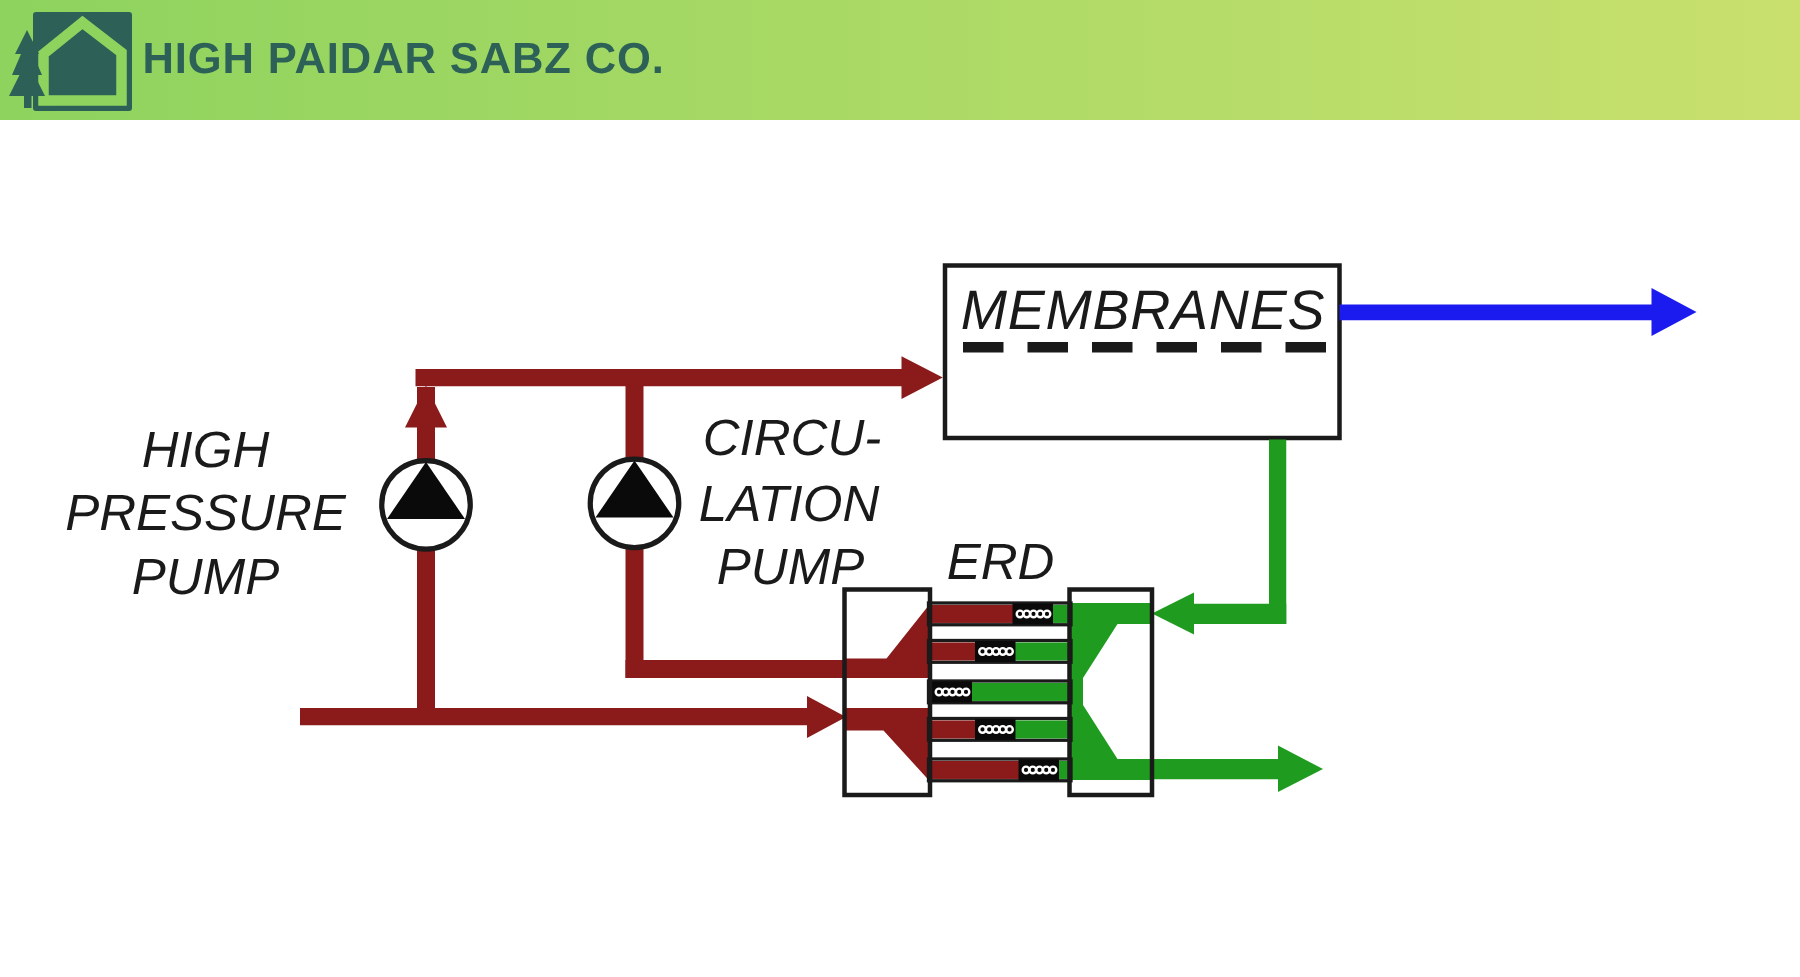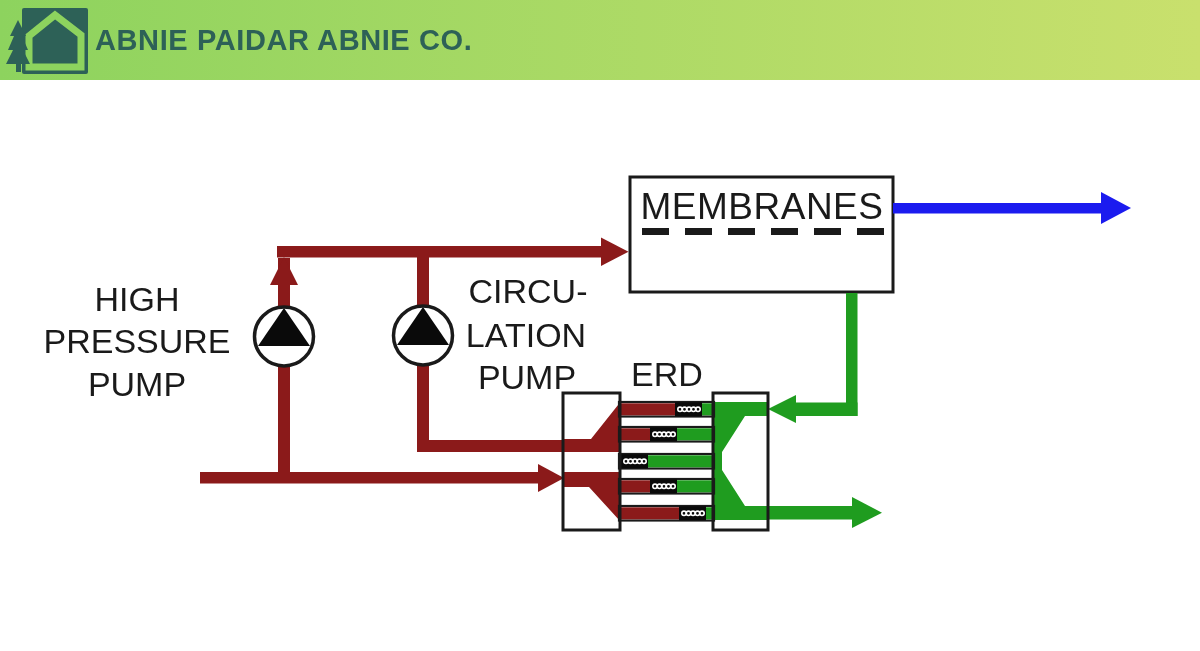--- a/index.html
+++ b/index.html
@@ -19,21 +19,21 @@
     position:relative;width:1200px;height:80px;
     background:linear-gradient(90deg,var(--header-green-a) 0%,var(--header-green-b) 100%);
     display:flex;align-items:center;
   }
   .logo{position:absolute;left:6px;top:6px;width:86px;height:70px;}
   .company-name{
     position:absolute;left:95px;top:50%;transform:translateY(-50%);
     font-size:29px;font-weight:800;letter-spacing:0.6px;color:var(--logo-teal);
     white-space:nowrap;
   }
-  .diagram-wrap{position:relative;width:1200px;height:463px;background:var(--bg);}
+  .diagram-wrap{position:relative;width:1200px;height:463px;background:var(--bg);font-style:italic;}
   svg text{font-family:"Liberation Sans", sans-serif;}
   .lbl{fill:var(--ink);font-size:34px;text-anchor:middle;}
   .lbl-mem{fill:var(--ink);font-size:37px;text-anchor:middle;letter-spacing:0.5px;}
   .c-red{fill:var(--feed-red);}
   .c-green{fill:var(--brine-green);}
   .c-blue{fill:var(--permeate-blue);}
   .box-fill{fill:#ffffff;}
   .box-line{fill:none;stroke:var(--ink);stroke-width:3;}
   .tube{fill:#ffffff;stroke:var(--ink);stroke-width:2.2;}
   .piston{fill:#0a0a0a;}
@@ -50,21 +50,21 @@
     <rect x="16" y="2" width="66" height="66" rx="2" fill="var(--logo-teal)"></rect>
 
     <path d="M23 61 L23 30 L49 9 L75 29 L75 61 Z" fill="none" stroke="var(--header-green-a)" stroke-width="7"></path>
     <path d="M30 57 L30 33 L49 18 L68 32 L68 57 Z" fill="none" stroke="var(--logo-teal)" stroke-width="0"></path>
 
     <g fill="var(--logo-teal)">
       <polygon points="12,14 4,30 8,30 2,44 7,44 0,58 24,58 17,44 22,44 16,30 20,30"></polygon>
       <rect x="10" y="56" width="5" height="10"></rect>
     </g>
   </svg>
-  <span class="company-name">ABNIE PAIDAR ABNIE CO.</span>
+  <span class="company-name">HIGH PAIDAR SABZ CO.</span>
 </div>
 
 <div class="diagram-wrap">
 <svg width="1200" height="571" viewBox="0 80 1200 571">
 
   <g>
 
     <rect class="c-red" x="200" y="472" width="340" height="11.5"></rect>
 
     <polygon class="c-red" points="538,464 564,478 538,492"></polygon>

